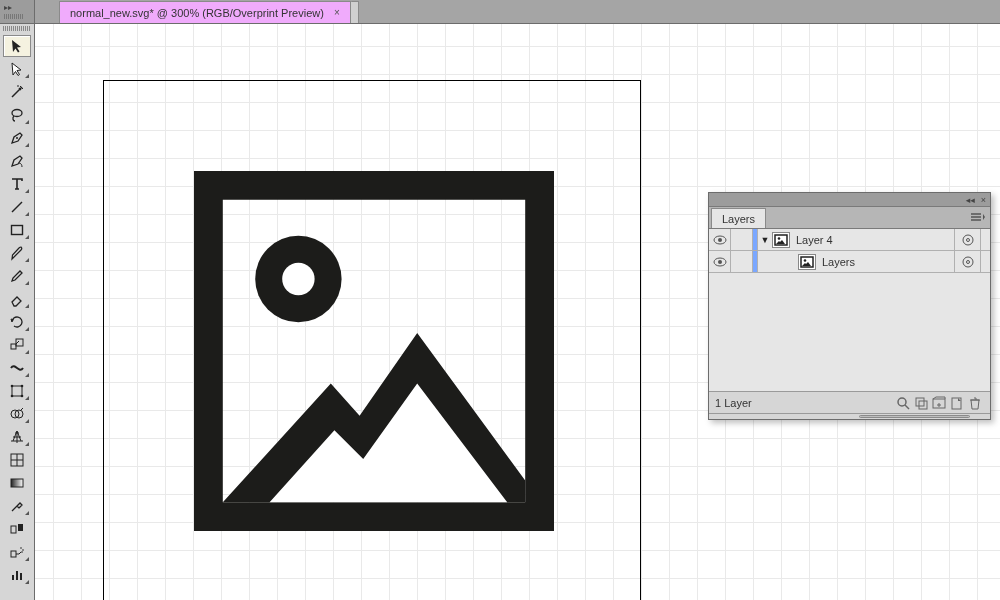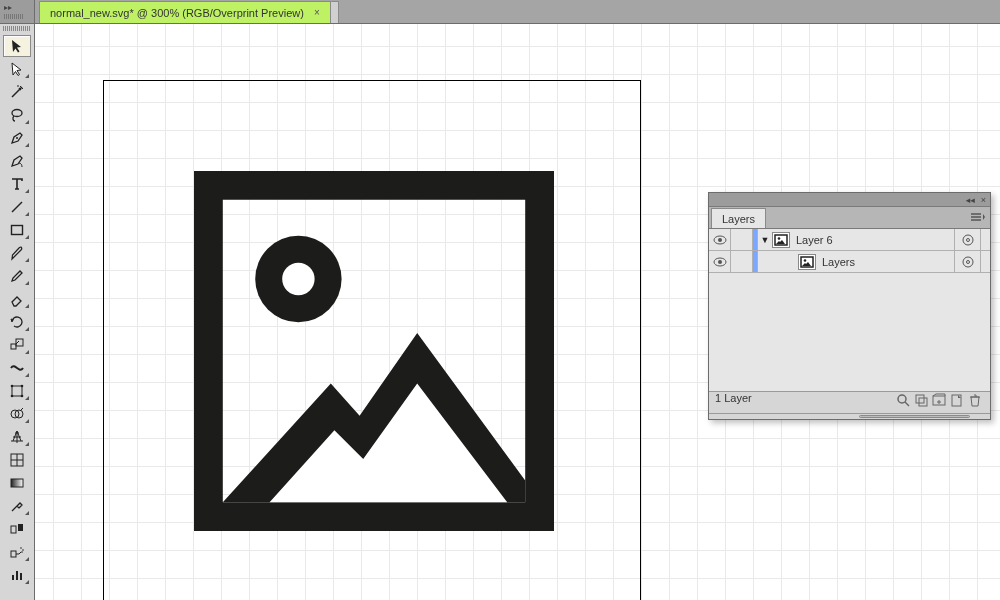--- a/index.html
+++ b/index.html
@@ -18,24 +18,24 @@
   .tabbar {
     position: absolute;
     left: 35px; right: 0; top: 0; height: 24px;
     background: #a5a5a5;
     border-bottom: 1px solid #6c6c6c;
     display: flex;
     align-items: flex-end;
   }
   .tab {
     height: 22px;
-    background: #bef264;
+    background: #f0abfc;
     border: 1px solid #8a8a8a;
     border-bottom: none;
-    margin-left: 4px;
+    margin-left: 24px;
     padding: 0 10px;
     display: flex;
     align-items: center;
     gap: 10px;
     border-radius: 1px 1px 0 0;
     font-size: 11px;
     color: #333;
   }
   .tab .close {
     font-size: 10px;
@@ -227,21 +227,21 @@
 
   .layers-empty {
     height: 118px;
     background:#e6e6e6;
   }
 
   .panel-status {
     height: 22px;
     background: #d6d6d6;
     border-top: 1px solid #9a9a9a;
-    display: flex; 
+    display: flex; align-items: center;
     padding: 0 6px;
   }
   .panel-status .label { flex: 1; }
   .panel-status .sbtn {
     width: 18px; height: 16px;
     display:flex;align-items:center;justify-content:center;
     color: #5a5a5a;
   }
   .panel-status svg { width: 14px; height: 14px; }
 
@@ -486,21 +486,21 @@
           </span>
           <span class="lock"></span>
           <span class="chip"></span>
           <span class="toggle">▼</span>
           <span class="thumb"><svg viewBox="0 0 18 16">
               <rect x="0.5" y="0.5" width="17" height="15" fill="#fff" stroke="#888"></rect>
               <rect x="3" y="3" width="12" height="10" fill="none" stroke="#222" stroke-width="1.5"></rect>
               <circle cx="7" cy="6.5" r="1.3" fill="#222"></circle>
               <path d="M4 12l3-3 1 1 2-2 3 4z" fill="#222"></path>
             </svg></span>
-          <span class="name">Layer 6</span>
+          <span class="name">Layer 4</span>
           <span class="target">
             <svg viewBox="0 0 14 14">
               <circle cx="7" cy="7" r="5" fill="none" stroke="#555"></circle>
               <circle cx="7" cy="7" r="1.5" fill="none" stroke="#555"></circle>
             </svg>
           </span>
           <span class="sel"></span>
         </div>
         <div class="lrow">
           <span class="vis">

